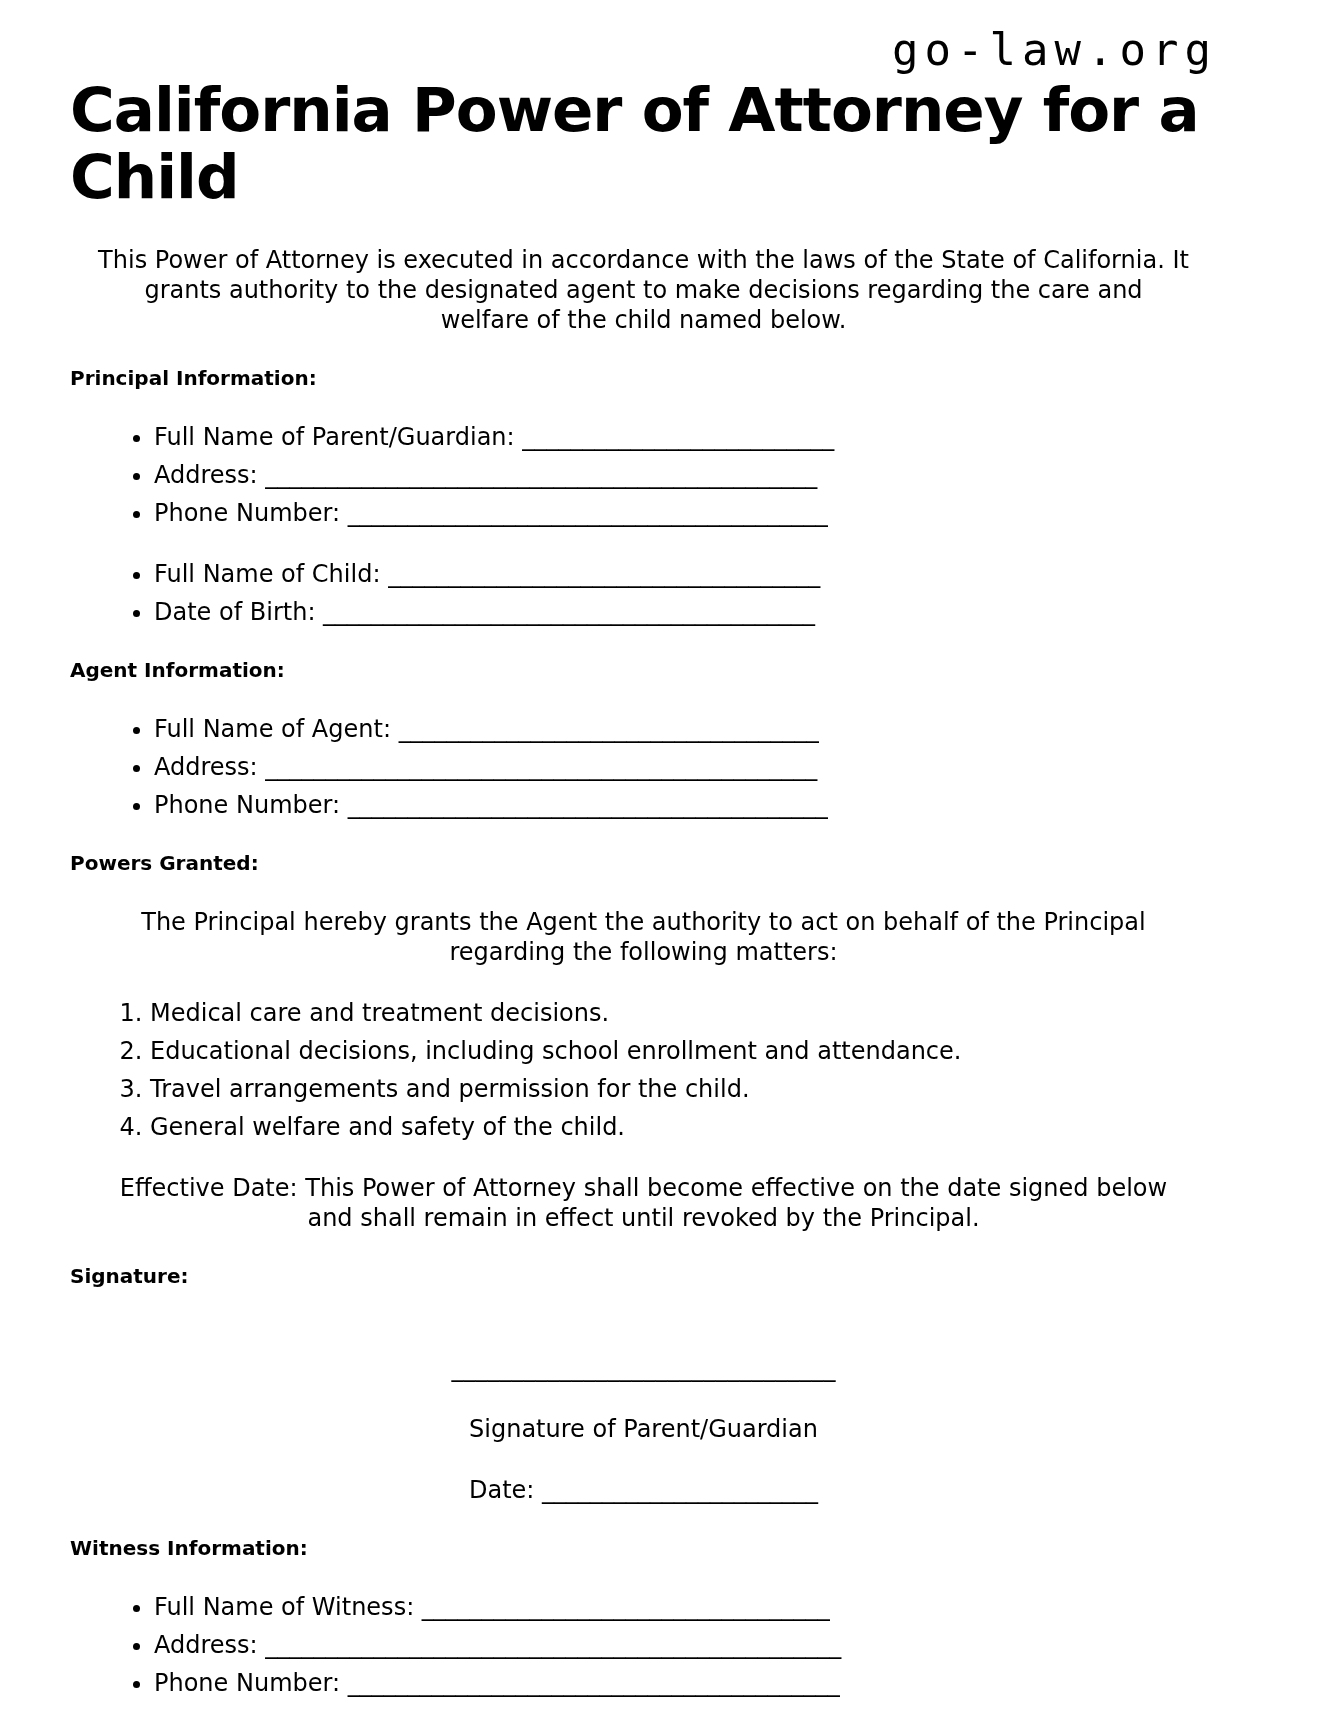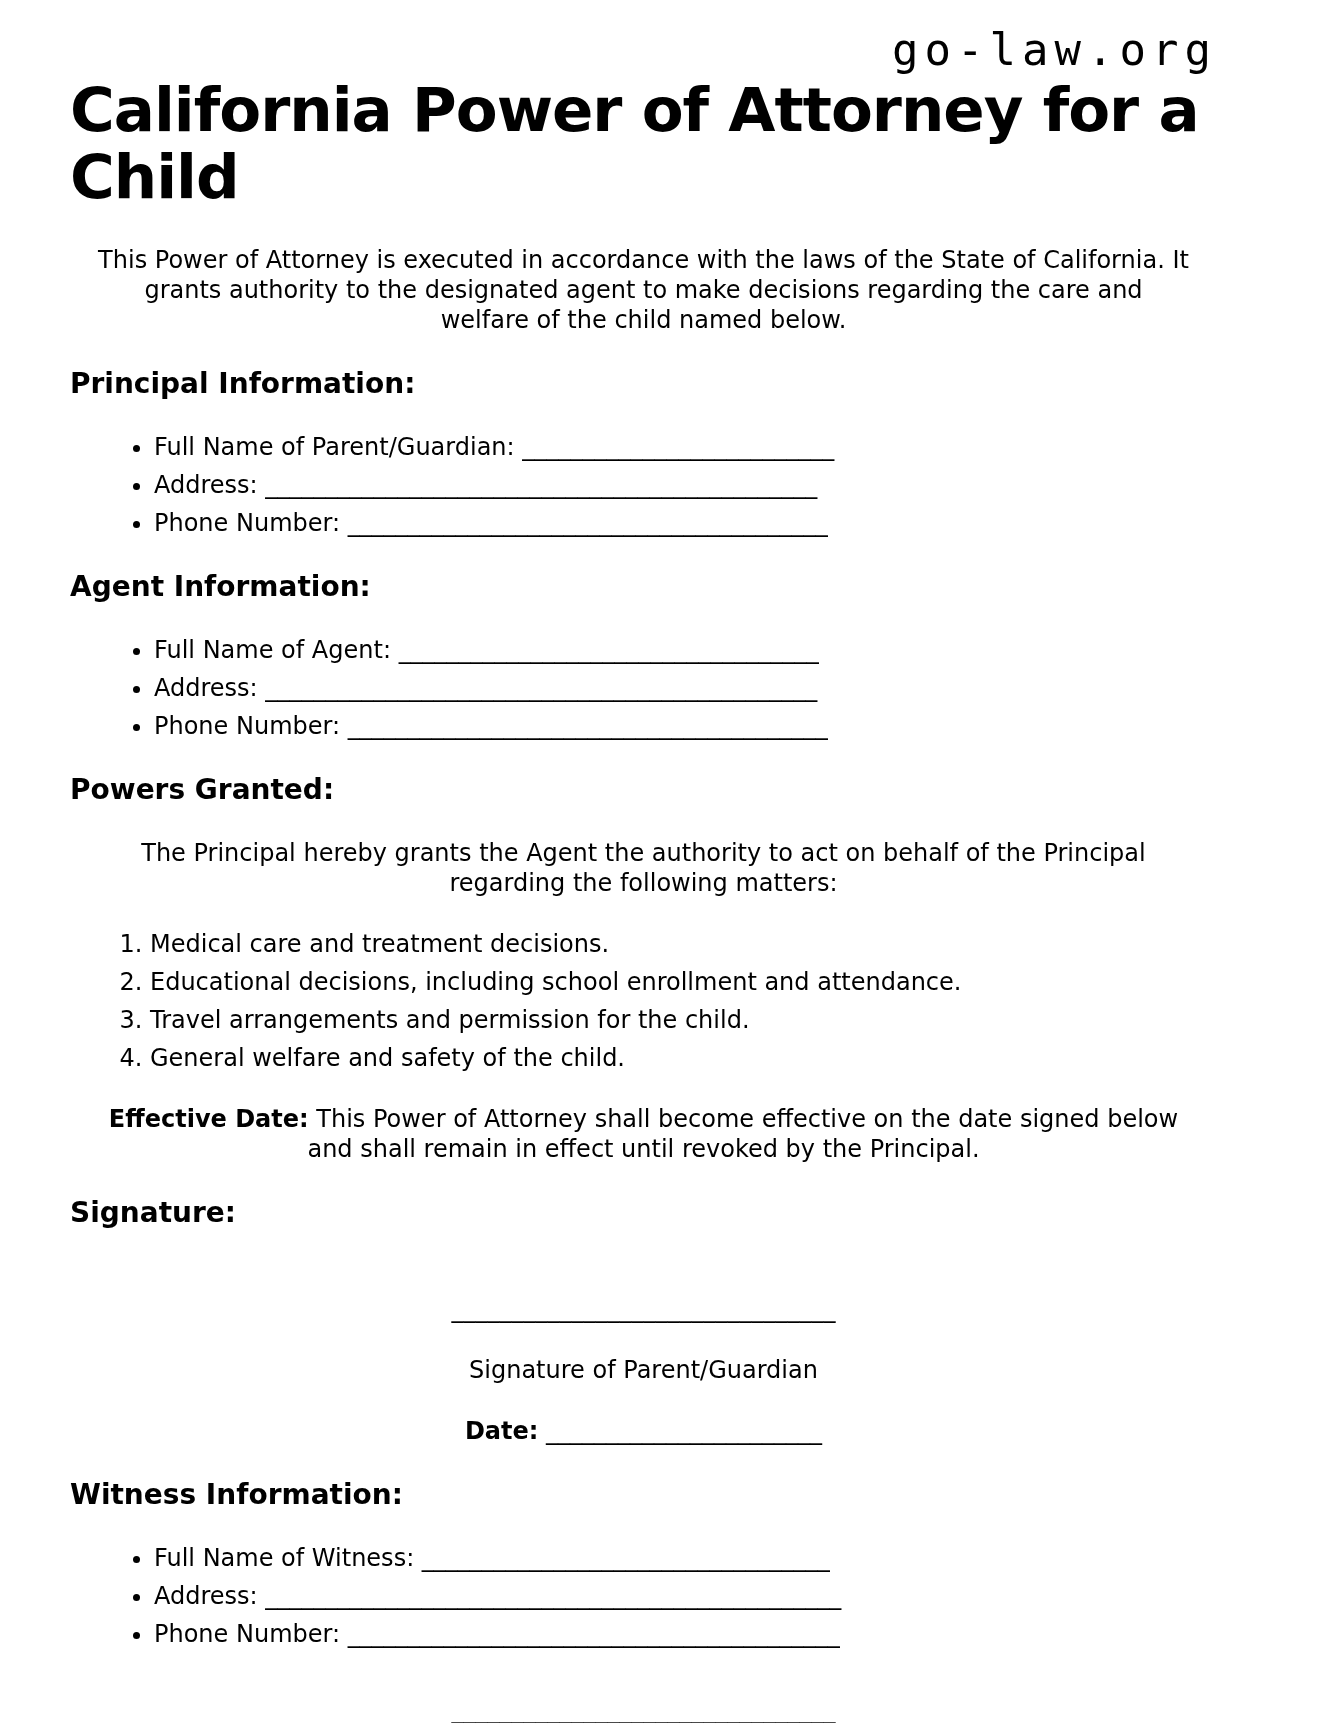--- a/index.html
+++ b/index.html
@@ -28,38 +28,38 @@
     font-size: 61px;
     line-height: 1.1;
     margin: 2px 0 0 0;
     letter-spacing: -1px;
     font-weight: bold;
   }
   .pre { white-space: pre-line; }
   p { margin: 31px 0; text-align: center; }
   p.intro { margin-top: 34px; }
   h2.sec {
-    font-size: 28px;
+    font-size: 20px;
     font-weight: bold;
     margin: 21px 0;
   }
   ul.fields {
     margin: 31px 0;
     padding-left: 76px;
     list-style: disc;
   }
   ol.powers {
     margin: 31px 0;
     padding-left: 72px;
   }
   ul.fields li, ol.powers li { margin: 8px; padding: 0; }
   .blank { letter-spacing: 0; white-space: nowrap; }
   .sig-line { margin-top: 64px; margin-bottom: 31px; }
   .end-line { margin-top: 46px; }
-  strong { font-weight: bold; }
+  strong { font-weight: normal; }
 </style>
 </head>
 <body>
 
 <div class="page">
 
   <div class="site">go-law.org</div>
 
   <h1 class="title">California Power of Attorney for a Child</h1>
 
@@ -67,20 +67,24 @@
 grants authority to the designated agent to make decisions regarding the care and
 welfare of the child named below.</p>
 
   <h2 class="sec">Principal Information:</h2>
   <ul class="fields">
     <li><span>Full Name of Parent/Guardian:</span> <span class="blank">__________________________</span></li>
     <li><span>Address:</span> <span class="blank">______________________________________________</span></li>
     <li><span>Phone Number:</span> <span class="blank">________________________________________</span></li>
   </ul>
 
+  <ul class="fields">
+    <li><span>Full Name of Child:</span> <span class="blank">____________________________________</span></li>
+    <li><span>Date of Birth:</span> <span class="blank">_________________________________________</span></li>
+  </ul>
 
   <h2 class="sec">Agent Information:</h2>
   <ul class="fields">
     <li><span>Full Name of Agent:</span> <span class="blank">___________________________________</span></li>
     <li><span>Address:</span> <span class="blank">______________________________________________</span></li>
     <li><span>Phone Number:</span> <span class="blank">________________________________________</span></li>
   </ul>
 
   <h2 class="sec">Powers Granted:</h2>
   <p class="pre">The Principal hereby grants the Agent the authority to act on behalf of the Principal

